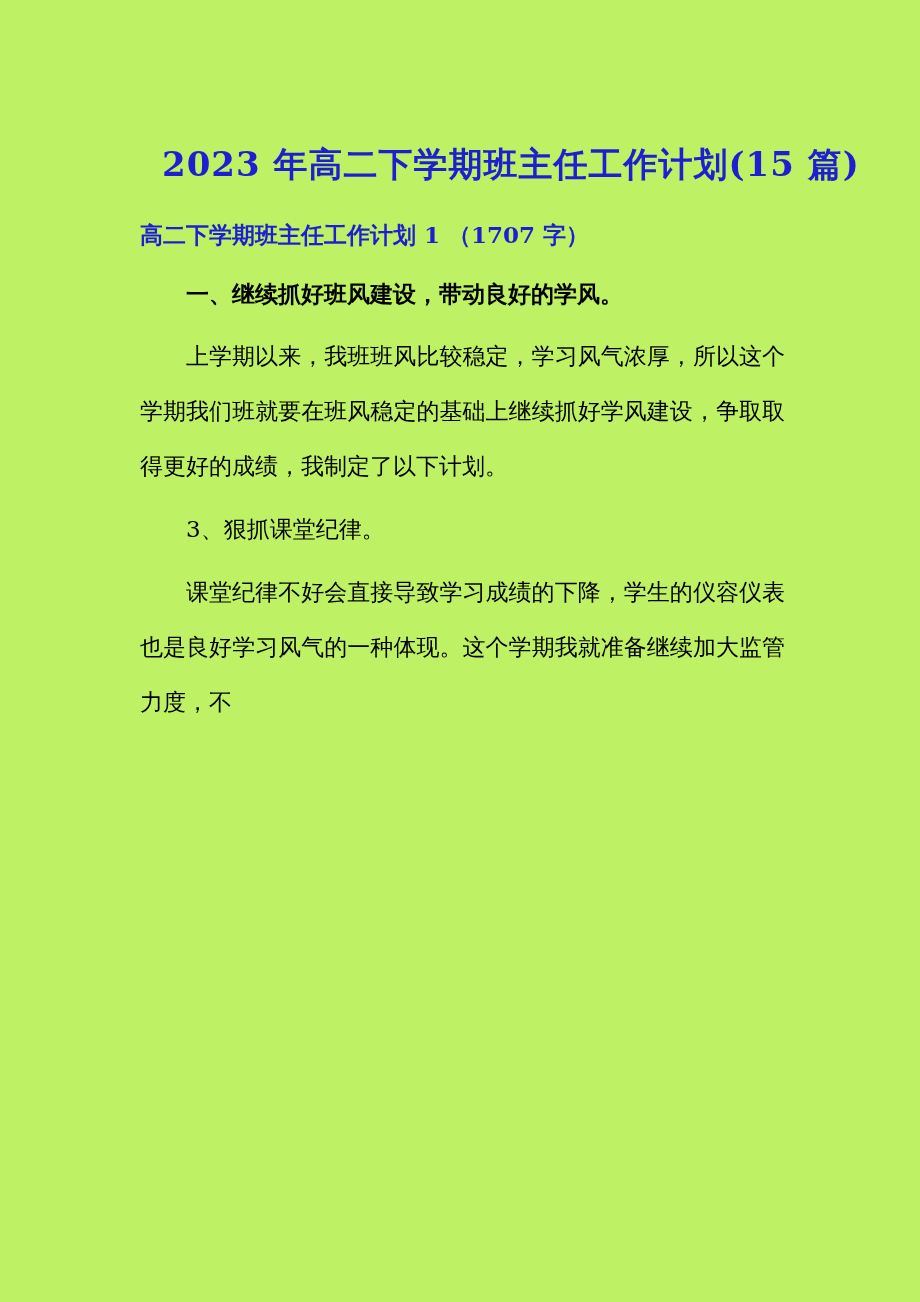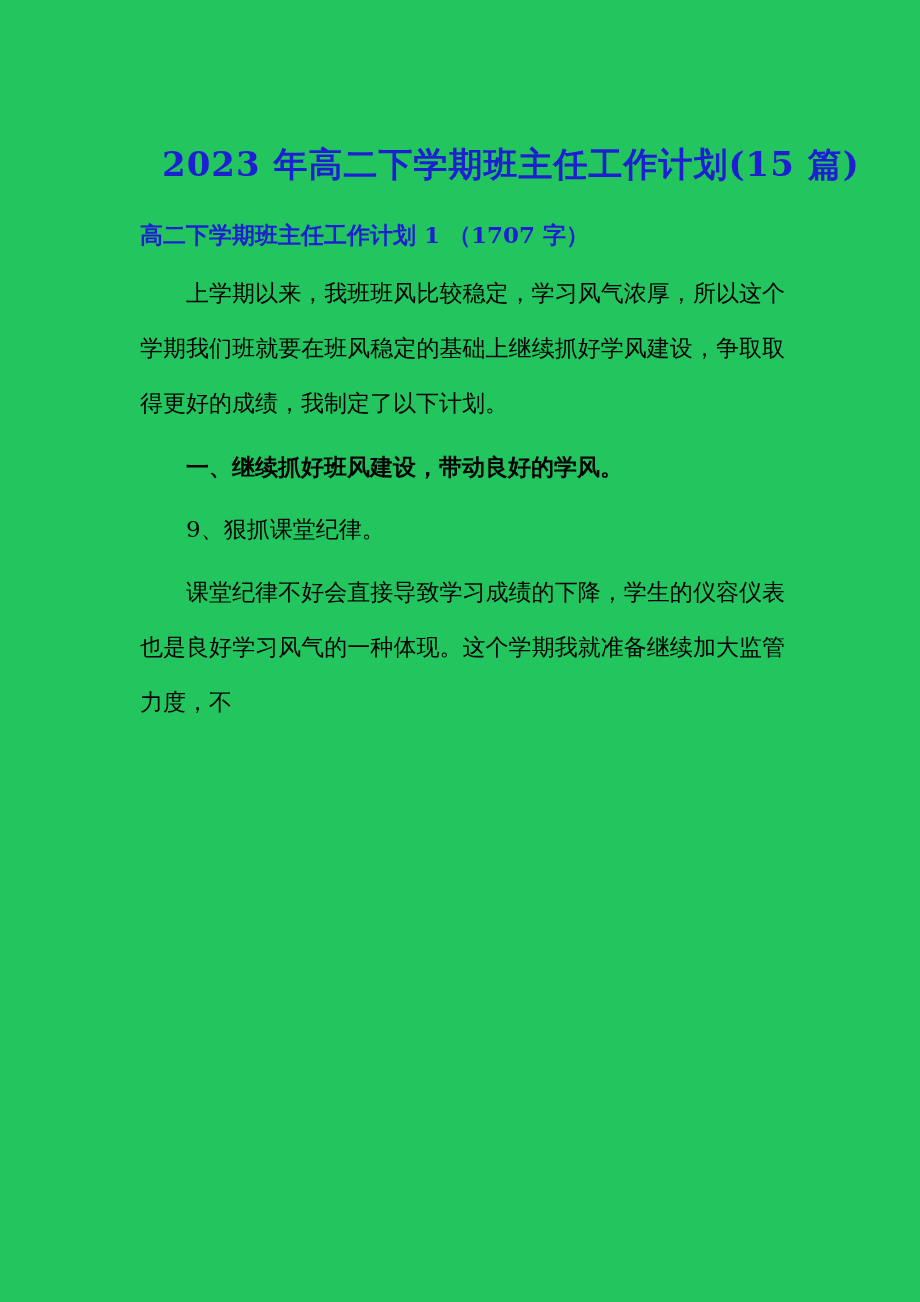--- a/index.html
+++ b/index.html
@@ -12,21 +12,21 @@
     height: 1302px;
     overflow: hidden;
     font-family: "DejaVu Serif", "Liberation Serif", serif;
     color: var(--body-color, #000000);
   }
   .page {
     box-sizing: border-box;
     width: 920px;
     height: 1302px;
     padding: 142px 135px 0 140px;
-    background: #22c55e;
+    background: #bef264;
   }
   .doc-title {
     margin: 0;
     padding-left: 22px;
     text-align: center;
     font-size: 34px;
     line-height: 44px;
     font-weight: bold;
     color: var(--accent, #1e1ed2);
     letter-spacing: 1px;
@@ -57,18 +57,18 @@
 </style>
 </head>
 <body style="background: rgb(255, 255, 255);">
 
 <div class="page">
   <h1 class="doc-title">2023 年高二下学期班主任工作计划(15 篇)</h1>
 
   <h2 class="section-heading">高二下学期班主任工作计划 1 （1707 字）</h2>
 
   <div class="body-text">
+    <p class="para bold">一、继续抓好班风建设，带动良好的学风。</p>
     <p class="para">上学期以来，我班班风比较稳定，学习风气浓厚，所以这个学期我们班就要在班风稳定的基础上继续抓好学风建设，争取取得更好的成绩，我制定了以下计划。</p>
-    <p class="para bold">一、继续抓好班风建设，带动良好的学风。</p>
-    <p class="para">9、狠抓课堂纪律。</p>
+    <p class="para">3、狠抓课堂纪律。</p>
     <p class="para">课堂纪律不好会直接导致学习成绩的下降，学生的仪容仪表也是良好学习风气的一种体现。这个学期我就准备继续加大监管力度，不</p>
   </div>
 </div>
 
 </body></html>

